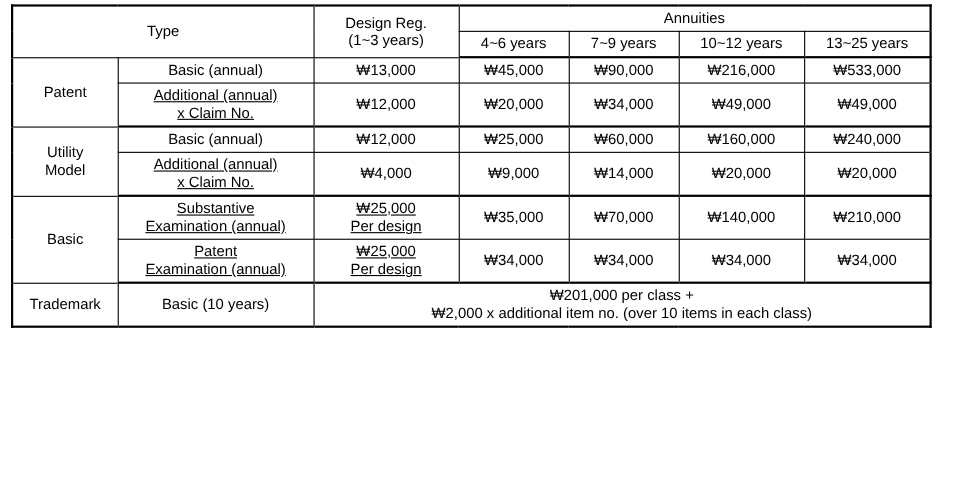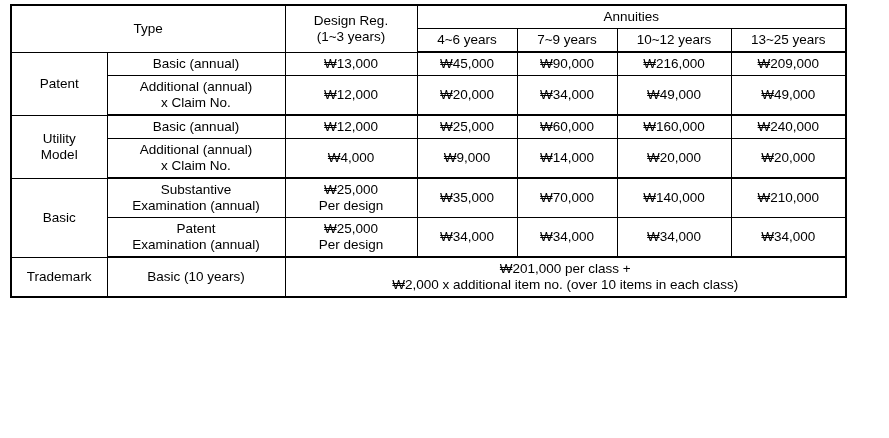--- a/index.html
+++ b/index.html
@@ -65,21 +65,21 @@
   }
   .label-cell {
     font-size: 13.5px;
   }
   .trademark-note {
     text-align: left;
     padding-left: 10px;
     font-size: 13.5px;
     line-height: 19px;
   }
-  .two-line { line-height: 16px; }
+  .two-line { line-height: 16px; text-decoration: underline; }
 </style>
 </head>
 <body>
 
 <div class="page">
 
 
   <table class="fee-table">
     <colgroup>
       <col style="width:96px">
@@ -108,21 +108,21 @@
     </thead>
     <tbody>
 
       <tr>
         <td class="group-cell outer-left" rowspan="2">Patent</td>
         <td class="label-cell">Basic (annual)</td>
         <td>₩13,000</td>
         <td>₩45,000</td>
         <td>₩90,000</td>
         <td>₩216,000</td>
-        <td class="outer-right">₩209,000</td>
+        <td class="outer-right">₩533,000</td>
       </tr>
       <tr class="bottom-row">
         <td class="label-cell two-line">
           <div>Additional (annual)</div>
           <div>x Claim No.</div>
         </td>
         <td>₩12,000</td>
         <td>₩20,000</td>
         <td>₩34,000</td>
         <td>₩49,000</td>

